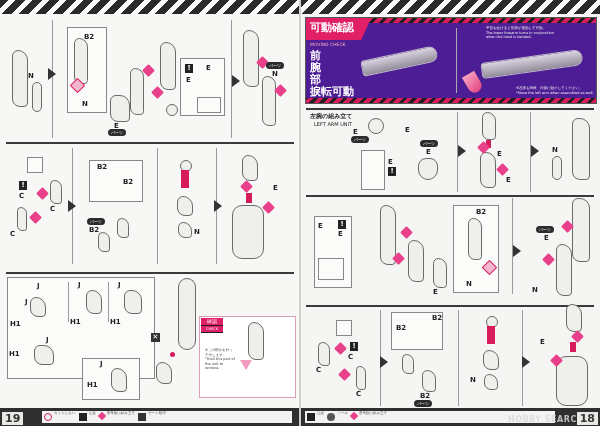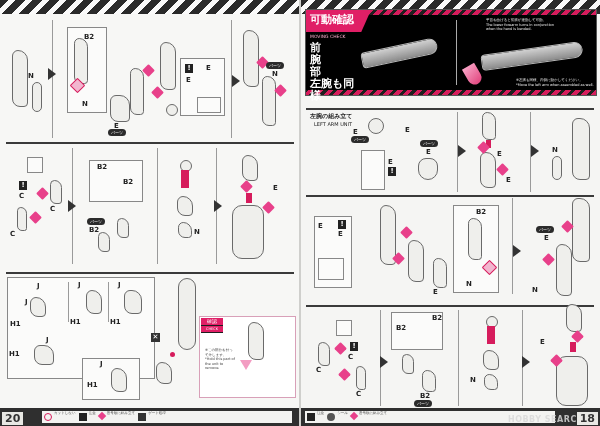--- a/index.html
+++ b/index.html
@@ -16,21 +16,21 @@
   .mark{position:absolute;width:9px;height:9px;background:#e8408a;transform:rotate(45deg);border-radius:1px;}
   .lbl{position:absolute;font-size:7px;font-weight:bold;color:#222;}
   .pill{position:absolute;height:7px;background:#2b2b2b;border-radius:4px;color:#fff;font-size:4px;line-height:7px;text-align:center;padding:0 3px;}
   .arrow{position:absolute;width:0;height:0;border-top:6px solid transparent;border-bottom:6px solid transparent;border-left:8px solid #333;}
   .box{position:absolute;border:1px solid #888;background:#fbfbfa;}
   .warn{position:absolute;width:8px;height:9px;background:#222;color:#fff;font-size:7px;font-weight:bold;text-align:center;line-height:9px;}
   .footer{position:absolute;left:0;right:0;bottom:0;height:18px;background:#2f2f2f;}
   .pgnum{position:absolute;bottom:1px;font-size:11px;font-weight:bold;color:#333;background:#e8e8e4;padding:0 3px;}
   .legend{position:absolute;top:3px;height:12px;background:#f3f3f1;font-size:3.5px;color:#444;overflow:hidden;}
   .legend .ic{display:inline-block;width:8px;height:8px;margin:2px 2px 0 2px;vertical-align:top;}
-  .check-panel{position:absolute;left:5px;top:9px;width:290px;height:85px;background:#000000;border:1px solid #555;text-decoration:underline;}
+  .check-panel{position:absolute;left:5px;top:17px;width:290px;height:85px;background:#4c1d95;border:1px solid #555;text-decoration:underline;}
   .check-stripe{position:absolute;left:0;right:0;height:5px;background:repeating-linear-gradient(-45deg,#d61c5c 0 4px,#1e1e1e 4px 7px);}
   .check-title{position:absolute;left:0;top:0;width:65px;height:22px;background:#e01f66;clip-path:polygon(0 0,100% 0,85% 100%,0 100%);}
   .jp-big{position:absolute;color:#fff;font-weight:bold;}
   .arm{position:absolute;background:linear-gradient(180deg,#e8e8e8,#9a9a9a);border:1px solid #ccc;border-radius:10px 20px 20px 10px;opacity:.9;}
   .note{position:absolute;color:#eee;font-size:3.5px;line-height:4.5px;}
   .sec-title{position:absolute;font-size:6px;font-weight:bold;}
   .wm{position:absolute;right:16px;bottom:2px;font-size:8px;font-weight:bold;color:#d9d9d9;opacity:.85;letter-spacing:.5px;}
 </style>
 </head>
 <body>
@@ -160,37 +160,37 @@
   </div>
 
   <div class="footer">
     <div class="legend" style="left:42px;width:250px;">
       <span class="ic" style="border-radius:50%;border:1px solid #d61c5c;width:6px;height:6px;"></span><span>カットしない</span>
       <span class="ic" style="background:#222;"></span><span>注意</span>
       <span class="ic" style="background:#e8408a;transform:rotate(45deg);width:6px;height:6px;"></span><span>番号順に組み立て</span>
       <span class="ic" style="background:#333;"></span><span>ゲート処理</span>
     </div>
   </div>
-  <span class="pgnum" style="left:2px;">20</span>
+  <span class="pgnum" style="left:2px;">19</span>
 </div>
 
 <div class="page" id="pgR">
   <div class="stripes"></div>
 
   <div class="check-panel">
     <div class="check-stripe" style="top:0;"></div>
     <div class="check-stripe" style="bottom:0;"></div>
     <div class="check-title"></div>
     <span class="jp-big" style="left:4px;top:2px;font-size:11px;">可動確認</span>
     <span style="position:absolute;left:4px;top:24px;font-size:4.5px;color:#f6a9c7;">MOVING CHECK</span>
     <div style="position:absolute;left:4px;top:32px;width:50px;">
       <div class="jp-big" style="position:static;font-size:11px;line-height:12px;">前</div>
       <div class="jp-big" style="position:static;font-size:11px;line-height:12px;">腕</div>
       <div class="jp-big" style="position:static;font-size:11px;line-height:12px;">部</div>
-      <div class="jp-big" style="position:static;font-size:11px;line-height:12px;">左腕も同様</div>
+      <div class="jp-big" style="position:static;font-size:11px;line-height:12px;">捩転可動</div>
     </div>
     <div class="arm" style="left:55px;top:35px;width:75px;height:14px;transform:rotate(-12deg);"></div>
     <div class="vrule" style="left:150px;top:10px;height:65px;background:#aaa;"></div>
     <div class="note" style="left:180px;top:8px;width:70px;">
       <div>手首を曲げると前腕が連動して可動。</div>
       <div>The lower forearm turns in conjunction when the hand is bended.</div>
     </div>
     <div class="arm" style="left:175px;top:38px;width:100px;height:14px;transform:rotate(-8deg);"></div>
     <div style="position:absolute;left:160px;top:55px;width:14px;height:20px;border-radius:0 0 10px 10px;background:linear-gradient(160deg,#f9a6c8,#e0407a);transform:rotate(-30deg);"></div>
     <div class="note" style="left:210px;top:68px;width:80px;">

